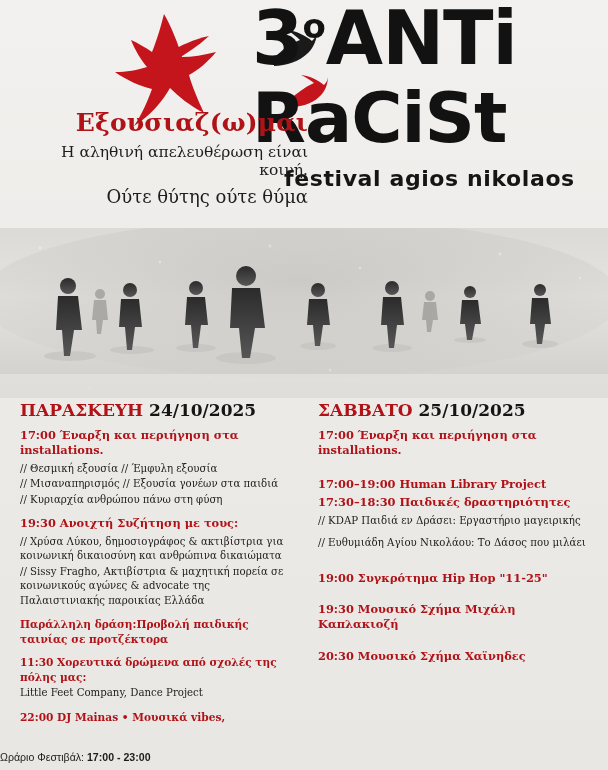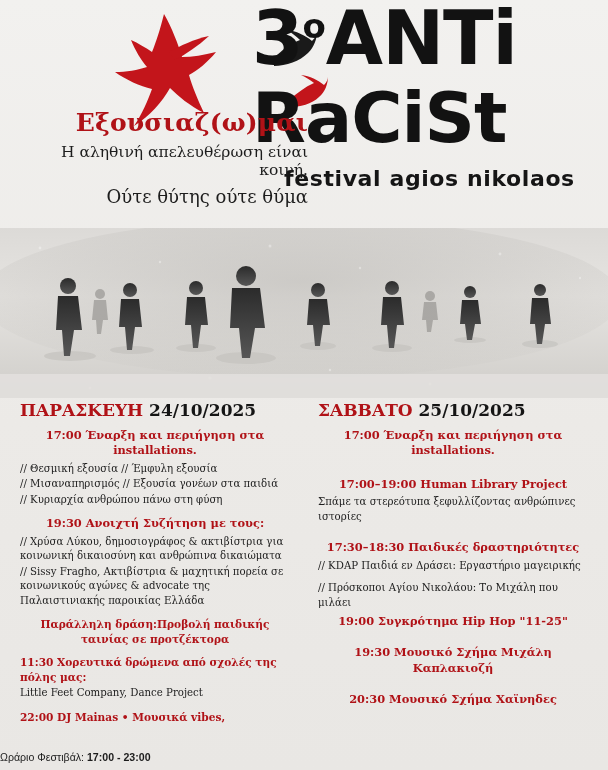--- a/index.html
+++ b/index.html
@@ -146,21 +146,20 @@
     white-space: nowrap;
   }
   .day-title .date { color: #151515; }
   .headline {
     font-family: "DejaVu Serif", serif;
     font-size: 11.4px;
     font-weight: bold;
     color: #b01217;
     line-height: 1.35;
     margin-bottom: 3px;
-    text-align: center;
   }
   .bullets {
     margin: 0 0 9px 0;
   }
   .bullet {
     font-family: "DejaVu Serif", serif;
     font-size: 10.2px;
     color: #1c1c1c;
     line-height: 1.42;
     margin-bottom: 1px;
@@ -173,21 +172,21 @@
     margin-bottom: 9px;
   }
   .red-small {
     font-family: "DejaVu Serif", serif;
     font-size: 10.6px;
     font-weight: bold;
     color: #b01217;
     line-height: 1.4;
     margin-bottom: 2px;
   }
-  .row-tight { margin-bottom: 8px; text-align: center; }
+  .row-tight { margin-bottom: 8px; }
 
   .footer {
     position: absolute;
     left: 0; bottom: 7px;
     width: 556px;
     font-family: Liberation Sans, sans-serif;
     font-size: 10.6px;
     color: #1c1c1c;
   }
   .footer b { color: #1c1c1c; }
@@ -341,26 +340,25 @@
 
     <div class="col right">
       <div class="day-title">
         <span>ΣΑΒΒΑΤΟ</span>
         <span class="date">25/10/2025</span>
       </div>
 
       <div class="headline" style="margin-bottom:18px">17:00  Έναρξη και περιήγηση στα installations.</div>
 
       <div class="headline">17:00–19:00 Human Library Project</div>
-      <div class="plain" style="margin-bottom:16px">Σπάμε τα στερεότυπα ξεφυλλίζοντας ανθρώπινες ιστορίες</div>
 
       <div class="headline">17:30–18:30 Παιδικές δραστηριότητες</div>
-      <div class="bullets" style="margin-bottom:4px">
+      <div class="bullets" style="margin-bottom:20px">
         <div class="bullet" style="margin-bottom:8px">// KDAP Παιδιά εν Δράσει: Εργαστήριο μαγειρικής</div>
-        <div class="bullet">// Πρόσκοποι Αγίου Νικολάου: Το Μιχάλη που μιλάει</div>
+        <div class="bullet">// Ευθυμιάδη Αγίου Νικολάου: Το Δάσος που μιλάει</div>
       </div>
 
       <div class="headline" style="margin-bottom:16px">19:00 Συγκρότημα Hip Hop "11-25"</div>
       <div class="headline" style="margin-bottom:16px">19:30 Μουσικό Σχήμα Μιχάλη Καπλακιοζή</div>
       <div class="headline">20:30 Μουσικό Σχήμα Χαϊνηδες</div>
     </div>
   </div>
 
   <div class="footer">
     <span>Ωράριο Φεστιβάλ:</span>

